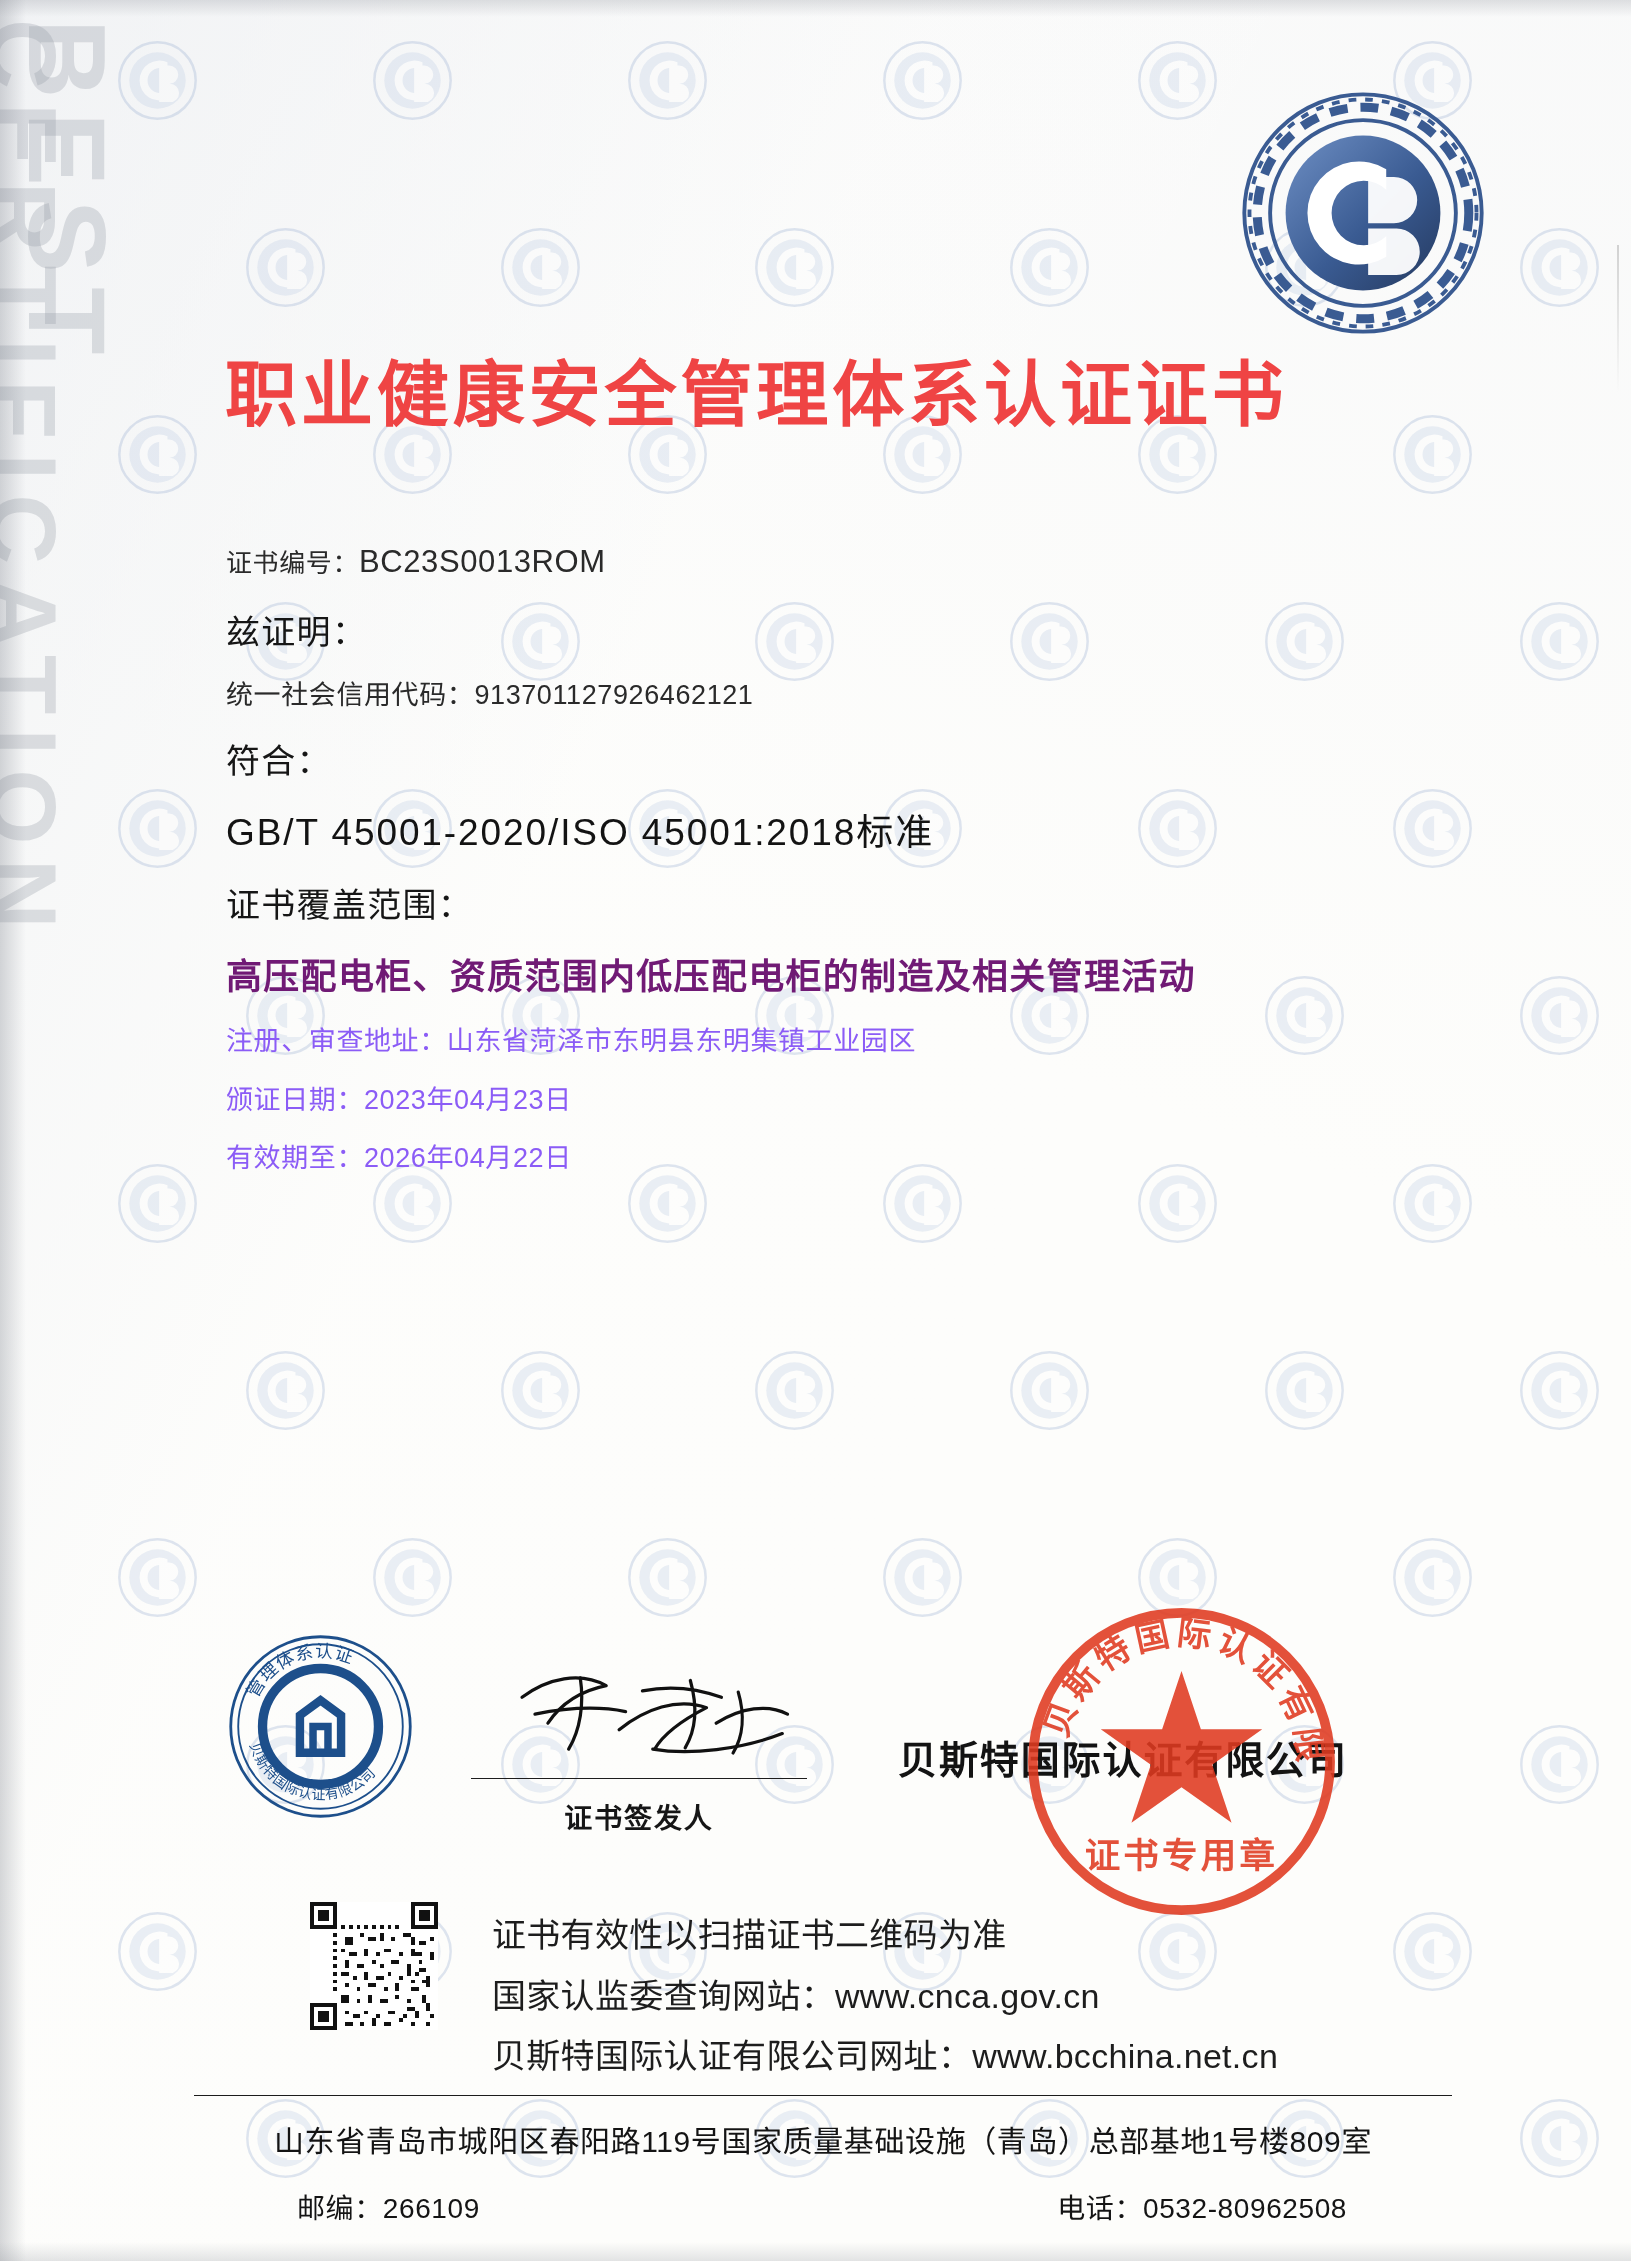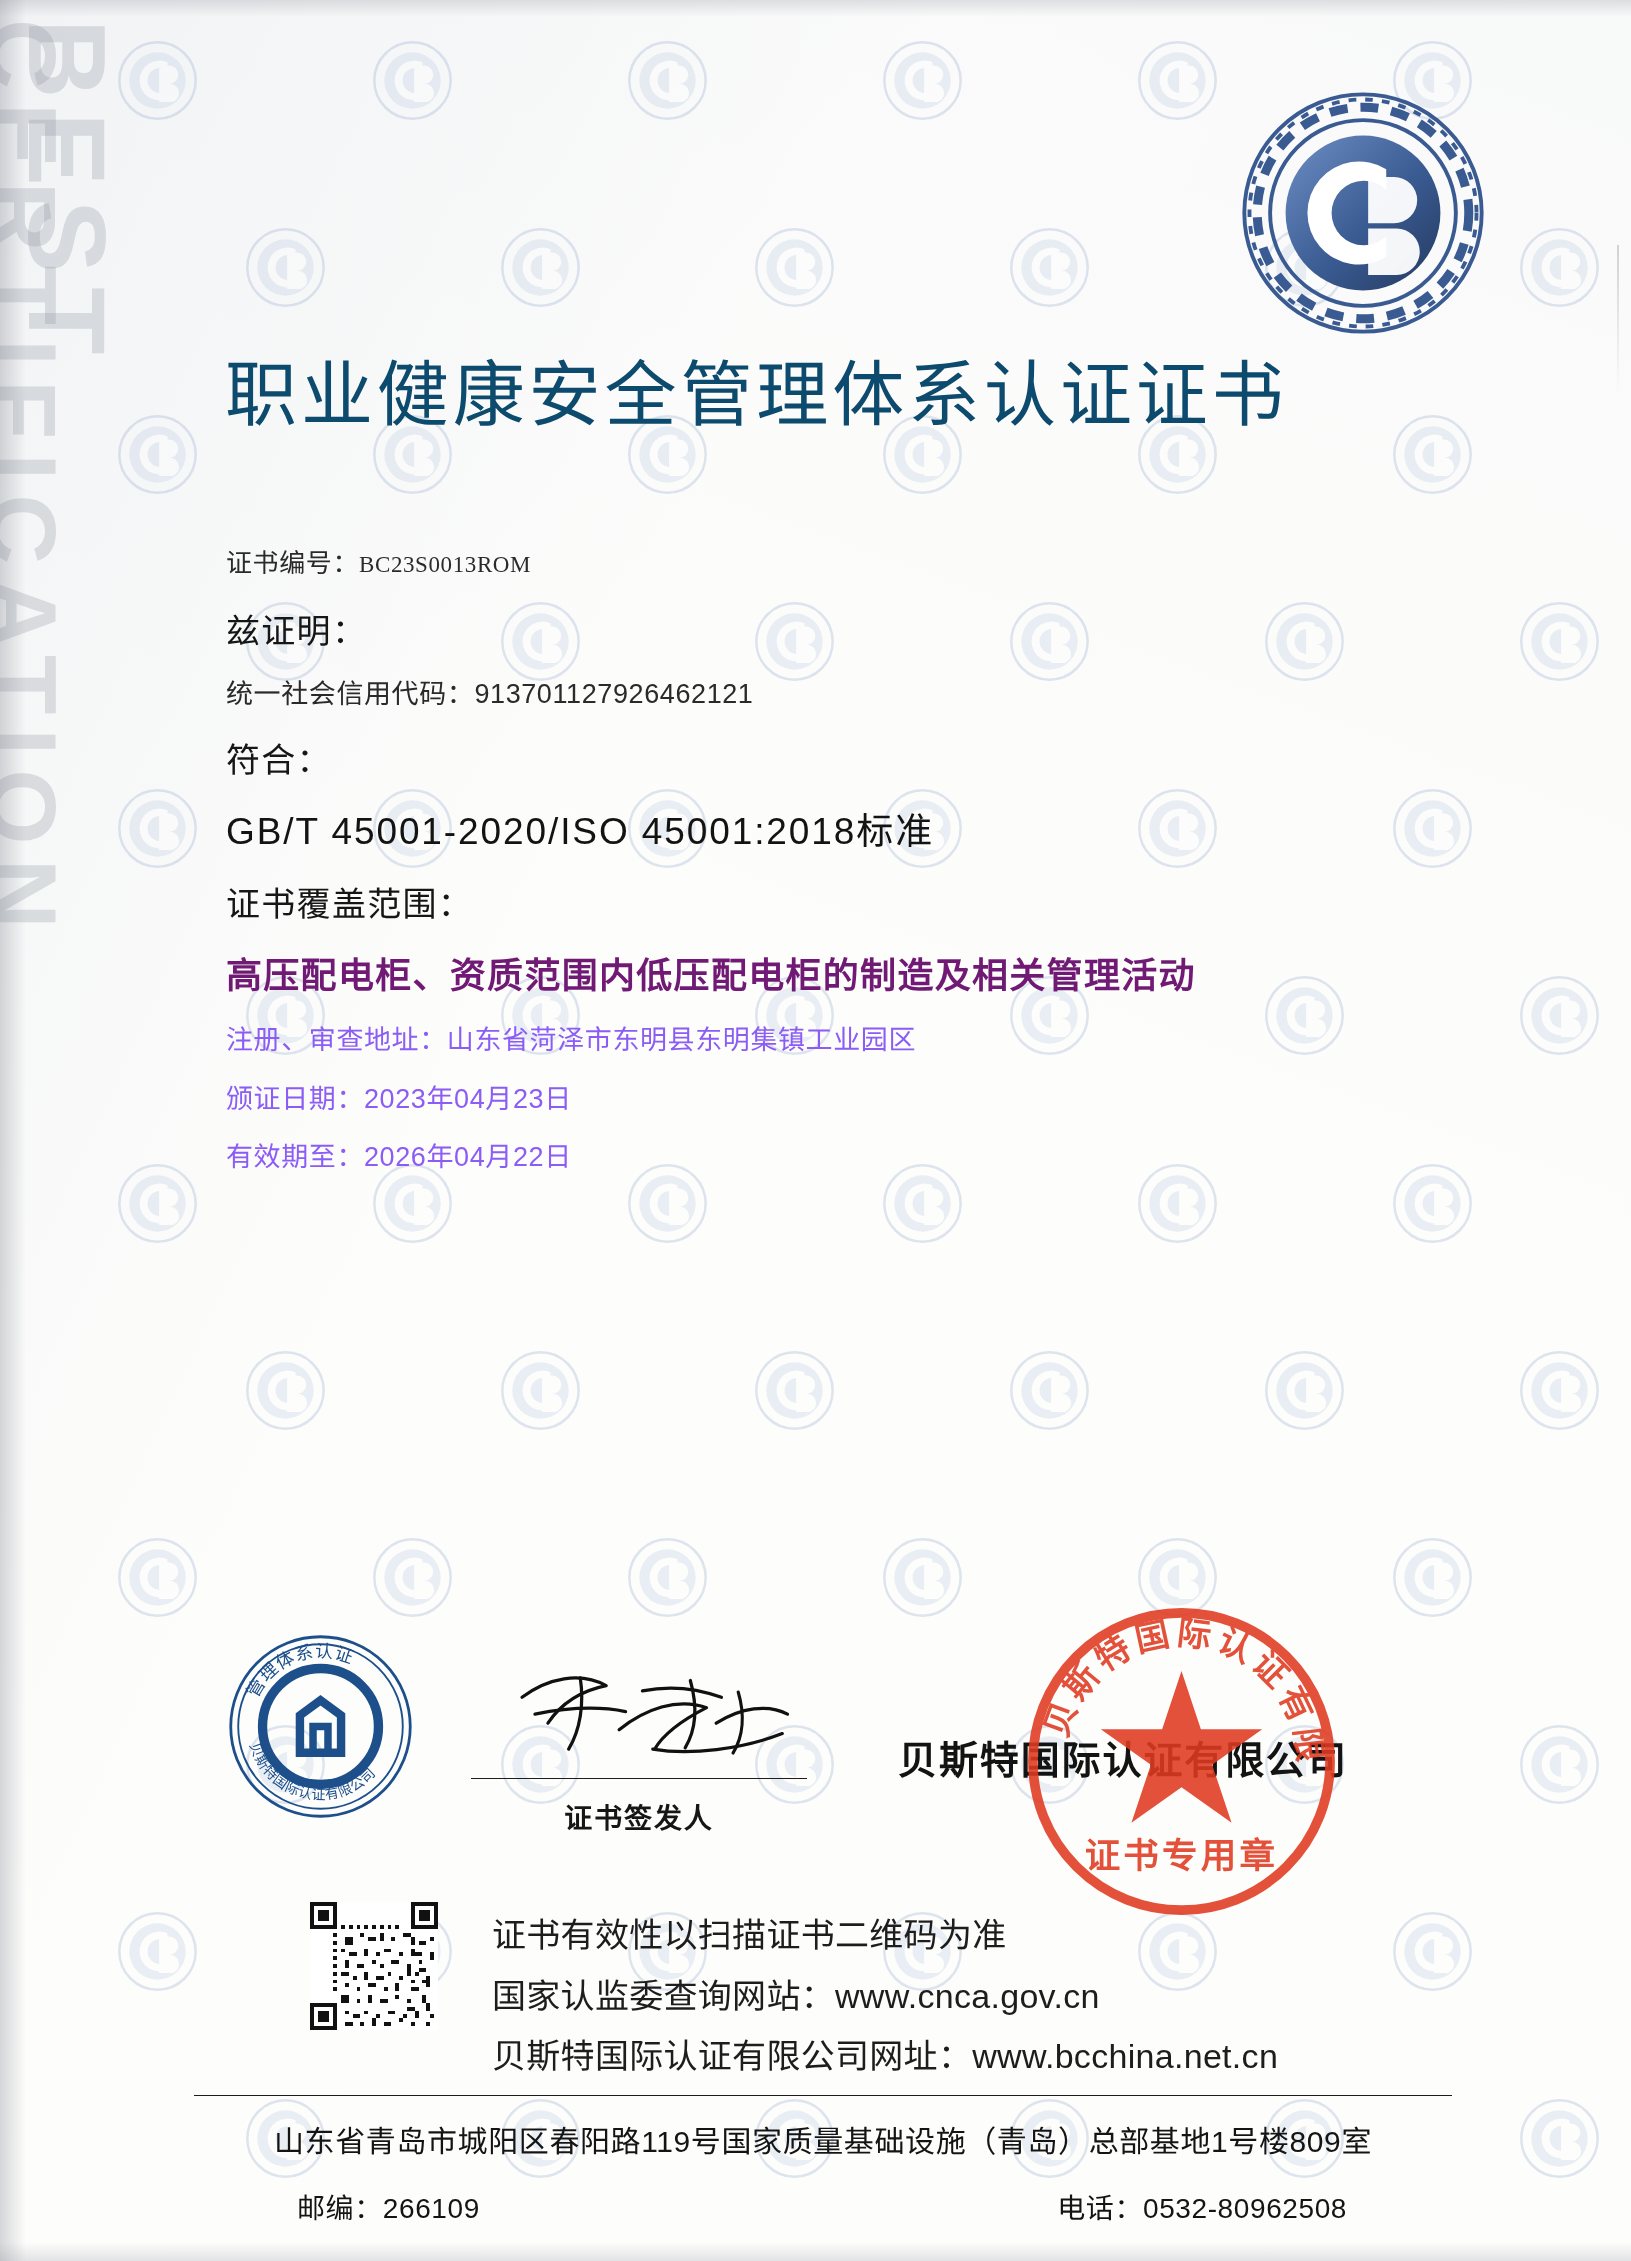--- a/index.html
+++ b/index.html
@@ -103,23 +103,23 @@
     height: 258px;
   }
   .header-logo svg { width: 100%; height: 100%; display: block; }
 
   
   .cert-title {
     position: absolute;
     left: 225px;
     top: 336px;
     font-size: 72px;
-    font-weight: 400;
+    font-weight: 700;
     letter-spacing: 3.9px;
-    color: #0c4a6e;
+    color: #ef4444;
     white-space: nowrap;
   }
 
   
   .body-block {
     position: absolute;
     left: 226px;
     top: 542px;
     width: 1226px;
     color: #1d1d1d;
@@ -163,22 +163,22 @@
     margin-bottom: 19.4px;
     color: #8b5cf6;
   }
   .cert-no {
     font-size: 26px;
     letter-spacing: 0.6px;
     margin-bottom: 24.5px;
     color: #2a2a2a;
   }
   .cert-no .mono {
-    font-family: Liberation Serif, serif;
-    font-size: 23px;
+    font-family: Liberation Sans, sans-serif;
+    font-size: 31px;
     letter-spacing: 0.6px;
   }
 
   
   .mark-logo {
     position: absolute;
     left: 227px;
     top: 1633px;
     width: 187px;
     height: 187px;

